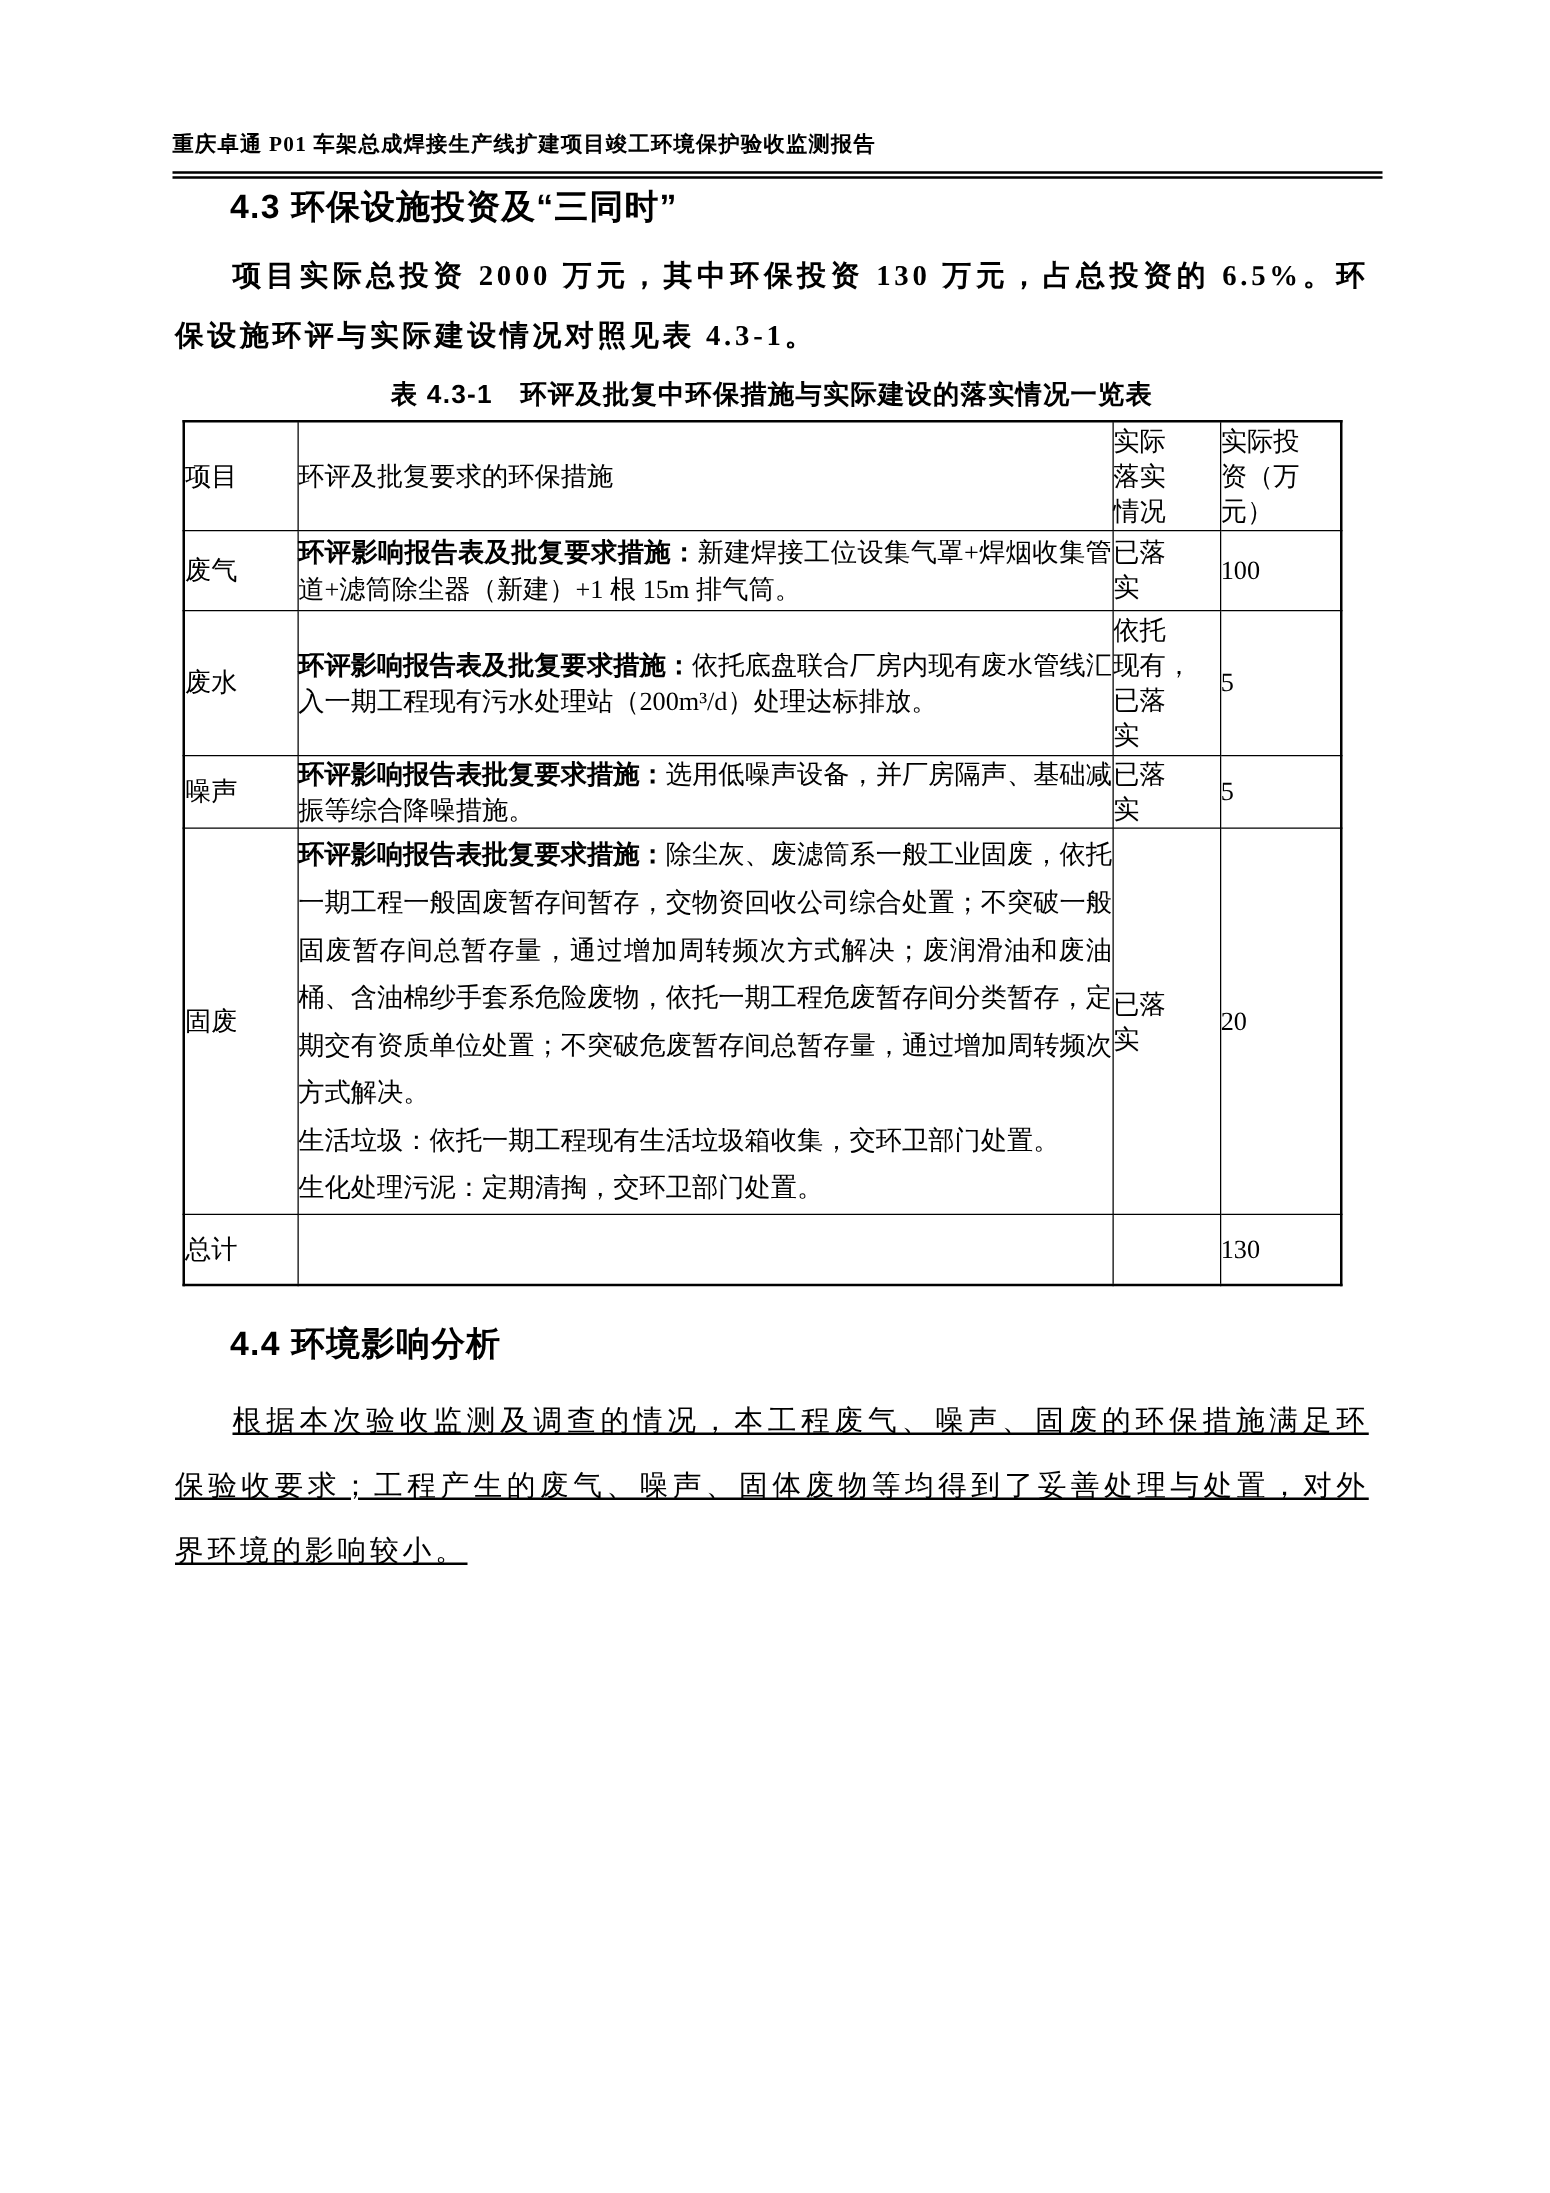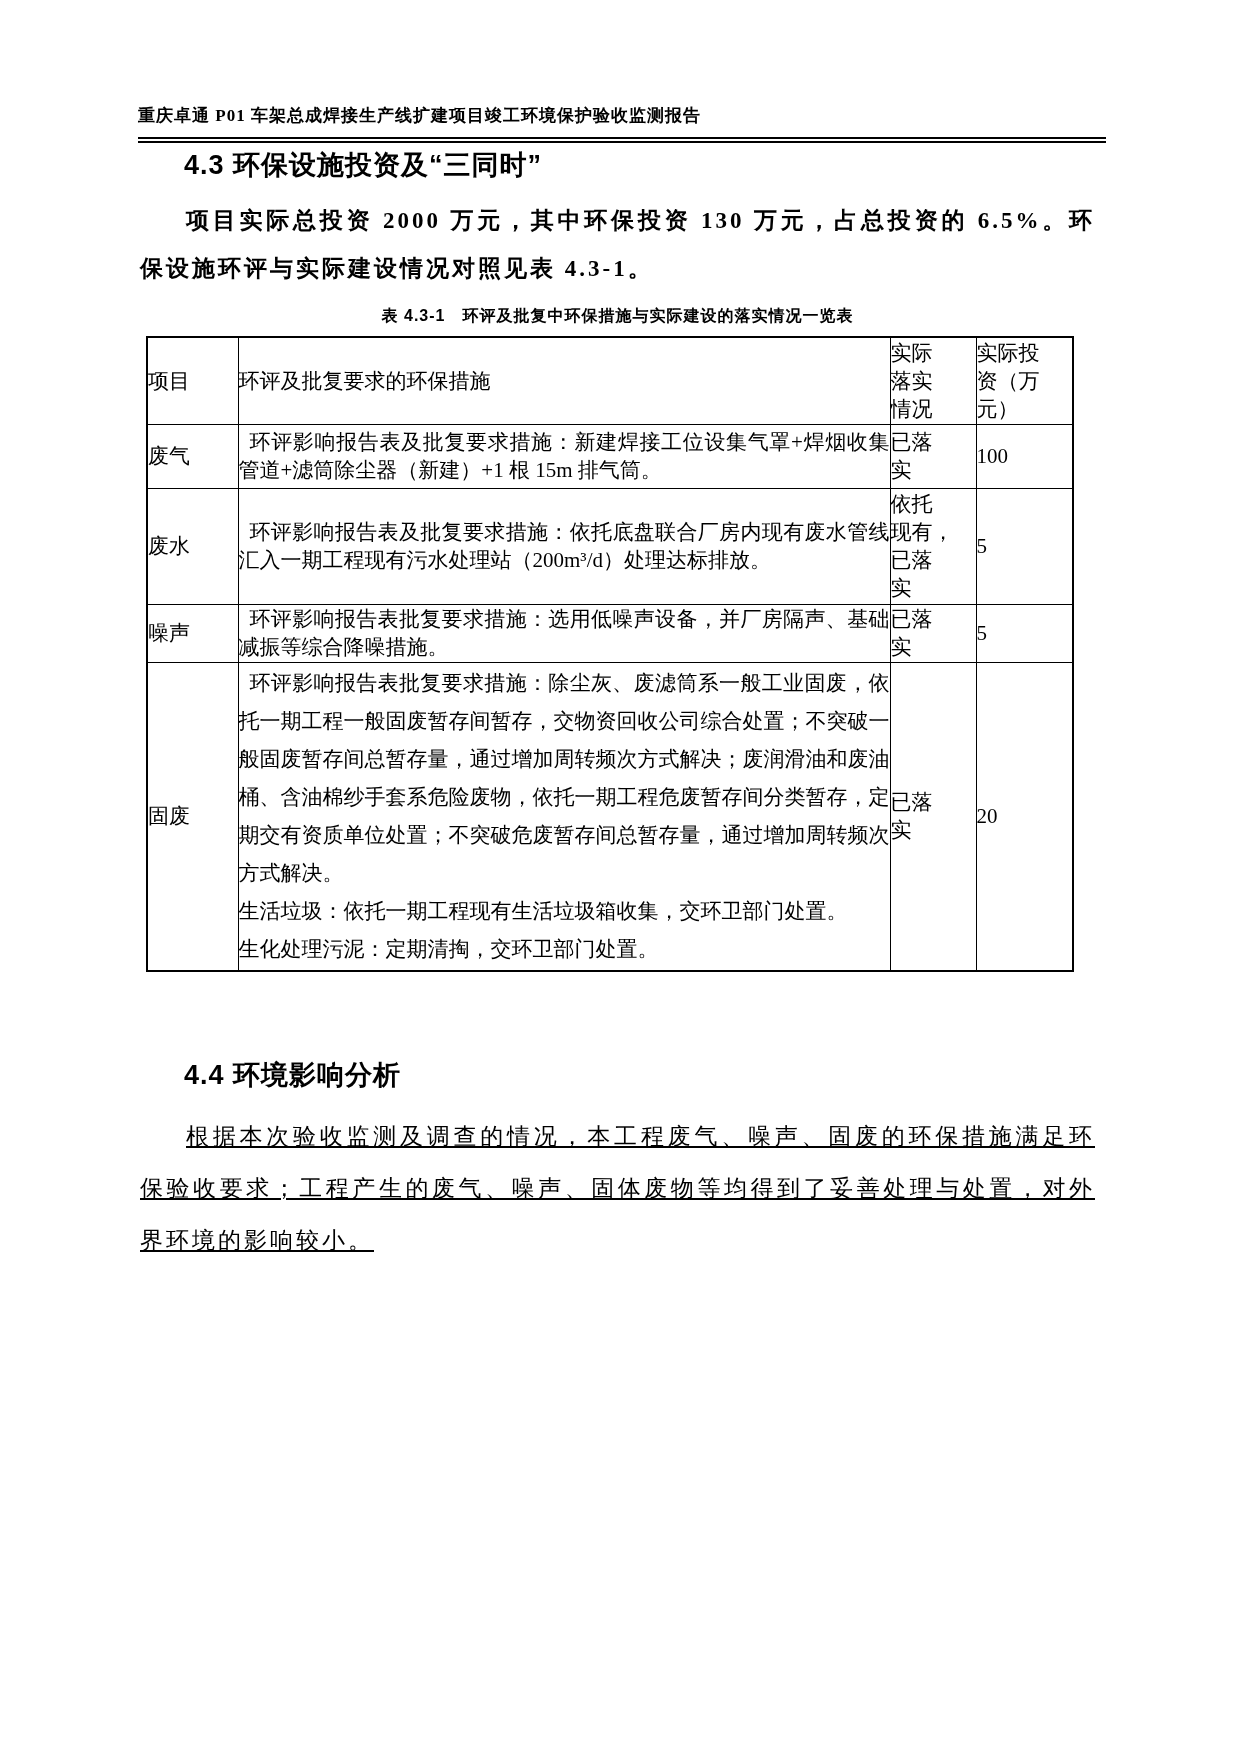--- a/index.html
+++ b/index.html
@@ -51,21 +51,21 @@
     text-indent: 2em;
   }
   .para-43 { top: 197px; font-weight: bold; }
   .para-44 { top: 1111px; line-height: 52px; text-decoration: underline; }
   .table-title {
     position: absolute;
     top: 301px; left: 140px; width: 955px;
     text-align: center;
     font-family: "Liberation Sans", "DejaVu Sans", sans-serif;
     font-weight: 700;
-    font-size: 16px;
+    font-size: 21px;
     letter-spacing: 1px;
     line-height: 30px;
   }
   table.env-table {
     position: absolute;
     top: 336px; left: 146px;
     width: 926px;
     border-collapse: collapse;
     table-layout: fixed;
     font-size: 21px;
@@ -88,22 +88,21 @@
   }
   .cell-measure {
     padding: 6px 13px;
     text-align: justify;
     line-height: 28px;
   }
   .cell-measure p { margin: 0; }
   .row-solid .cell-measure { line-height: 38px; }
   .measure-prefix {
     font-family: "Liberation Sans", "DejaVu Sans", sans-serif;
-    font-weight: 400;
-    margin-left: 11px;
+    font-weight: 700;
   }
   tr.r-header  { height: 87px; }
   tr.r-gas     { height: 64px; }
   tr.r-water   { height: 116px; }
   tr.r-noise   { height: 58px; }
   tr.r-solid   { height: 309px; }
   tr.r-total   { height: 57px; }
   .page-number {
     position: absolute;
     top: 1634px; left: 140px; width: 955px;
@@ -182,20 +181,28 @@
       <td class="cell-measure">
         <p><span class="measure-prefix">环评影响报告表批复要求措施：</span><span>除尘灰、废滤筒系一般工业固废，依托一期工程一般固废暂存间暂存，交物资回收公司综合处置；不突破一般固废暂存间总暂存量，通过增加周转频次方式解决；废润滑油和废油桶、含油棉纱手套系危险废物，依托一期工程危废暂存间分类暂存，定期交有资质单位处置；不突破危废暂存间总暂存量，通过增加周转频次方式解决。</span></p>
         <p>生活垃圾：依托一期工程现有生活垃圾箱收集，交环卫部门处置。</p>
         <p>生化处理污泥：定期清掏，交环卫部门处置。</p>
       </td>
       <td class="cell-center">已落
 实</td>
       <td class="cell-center">20</td>
     </tr>
 
+    <tr class="r-total">
+      <td class="cell-center">总计</td>
+      <td class="cell-measure">
+        <p><span class="measure-prefix"></span><span></span></p>
+      </td>
+      <td class="cell-center"></td>
+      <td class="cell-center">130</td>
+    </tr>
   </tbody>
     </table>
 
   <div class="section-heading heading-44">4.4 环境影响分析</div>
 
   <div class="body-paragraph para-44">根据本次验收监测及调查的情况，本工程废气、噪声、固废的环保措施满足环保验收要求；工程产生的废气、噪声、固体废物等均得到了妥善处理与处置，对外界环境的影响较小。</div>
 
 
 </div>
 

